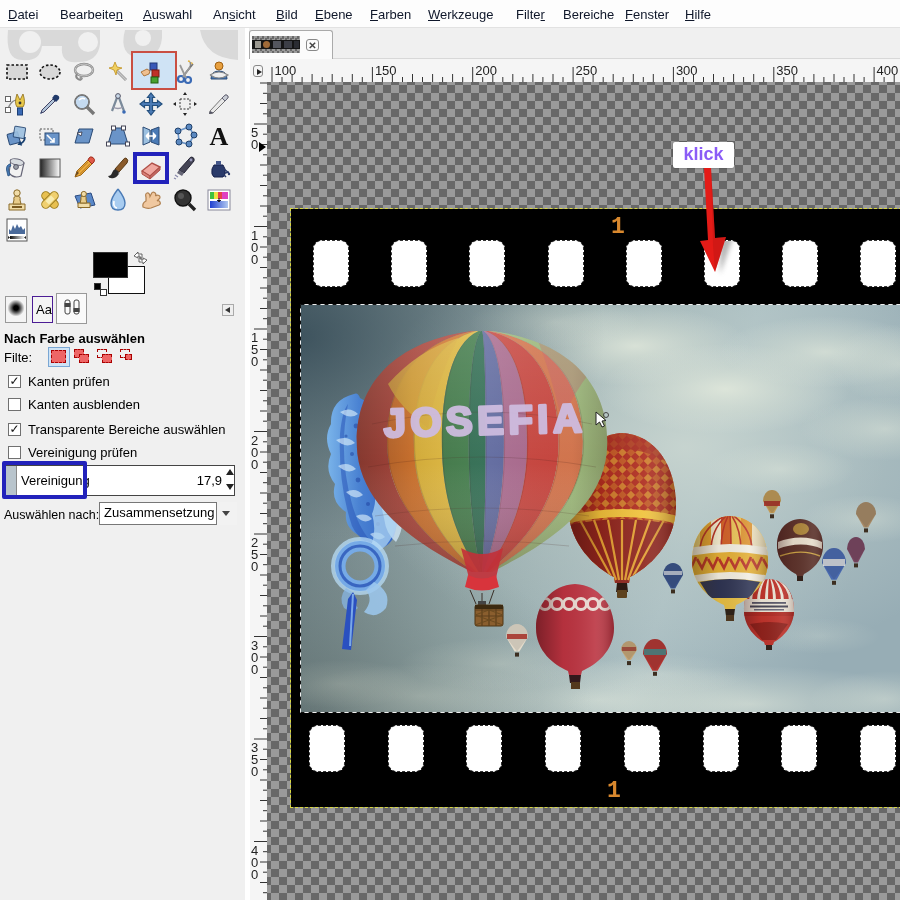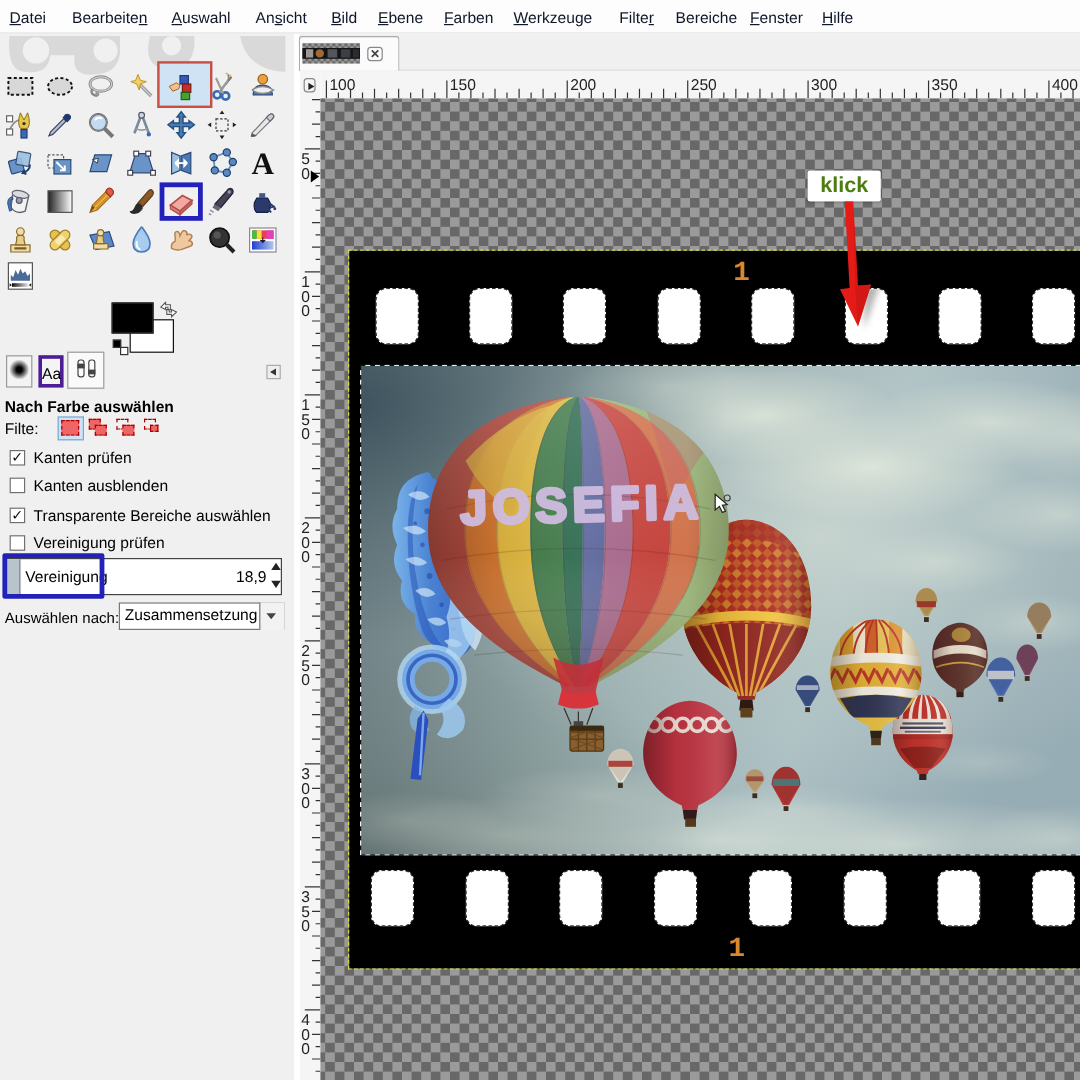--- a/index.html
+++ b/index.html
@@ -827,21 +827,21 @@
               <rect x="175" y="301" width="28" height="4" fill="#3c2a10"></rect>
             </g>
             <g transform="translate(296,108)">
               <path d="M0 0 L0 13 L3.5 10 L6 15 L8.5 14 L6 9 L10 8.5 Z" fill="#fff" stroke="#222" stroke-width="1"></path>
               <circle cx="10" cy="3" r="2.5" fill="none" stroke="#444" stroke-width="1"></circle>
             </g>
             <rect x="0.5" y="0.5" width="610" height="408" fill="none" stroke="#111" stroke-width="1" stroke-dasharray="4 4"></rect>
             <rect x="0.5" y="0.5" width="610" height="408" fill="none" stroke="#eee" stroke-width="1" stroke-dasharray="4 4" stroke-dashoffset="4"></rect>
           </svg></div>
       <div id="klick">
-          <div style="position:absolute;left:406px;top:60px;width:61px;height:26px;background:#fff;border-radius:2px;box-shadow:0 0 2px rgba(0,0,0,0.4);color:#4d7c0f;font-weight:bold;font-size:18px;text-align:center;font-family:'Liberation Sans',sans-serif;line-height:25px">klick</div>
+          <div style="position:absolute;left:406px;top:60px;width:61px;height:26px;background:#fff;border-radius:2px;box-shadow:0 0 2px rgba(0,0,0,0.4);color:#8b5cf6;font-weight:bold;font-size:18px;text-align:center;font-family:'Liberation Sans',sans-serif;line-height:25px">klick</div>
 <svg style="position:absolute;left:425px;top:84px" width="48" height="112" viewBox="0 0 48 112">
 <defs>
               <filter id="ab" x="-40%" y="-40%" width="180%" height="180%">
                 <feGaussianBlur stdDeviation="2.5"></feGaussianBlur>
               </filter>
               <clipPath id="hclip">
                 <rect x="16" y="75" width="35" height="37" rx="8"></rect>
               </clipPath>
             </defs>
 <g clip-path="url(#hclip)">
@@ -849,21 +849,21 @@
             </g>
 <path d="M 12 2 L 19 2 L 23 72 L 34 71 L 23 106 L 8 75 L 16 74 Z" fill="#e41b17"></path>
 <path d="M 19 2 L 23 72 L 34 71 L 23 106 L 21 80 Z" fill="#b01510" opacity="0.35"></path>
 </svg>
         </div>
     </div>
   </div>
   <div id="panel">
       <div style="position:absolute;left:5px;top:268px;width:22px;height:27px;background:#f4f4f4;border:1px solid #999"></div>
 <div style="position:absolute;left:8px;top:272px;width:16px;height:16px;background:radial-gradient(circle at 50% 50%, #000 20%, #f4f4f4 75%)"></div>
-<div style="position:absolute;left:32px;top:268px;width:21px;height:27px;background:#f4f4f4;border:3px solid #4c1d95;font-size:13px;text-align:right;padding-top:5px">Aa</div>
+<div style="position:absolute;left:32px;top:268px;width:21px;height:27px;background:#f4f4f4;border:1px solid #4c1d95;font-size:13px;text-align:right;padding-top:5px">Aa</div>
 <div style="position:absolute;left:56px;top:265px;width:31px;height:31px;background:#fafafa;border:1px solid #999"></div>
 <svg style="position:absolute;left:63px;top:270px" width="18" height="20">
         <rect x="2" y="2" width="5" height="14" rx="2" fill="none" stroke="#444"></rect>
         <rect x="11" y="2" width="5" height="14" rx="2" fill="none" stroke="#444"></rect>
         <rect x="1.5" y="5" width="6" height="4" fill="#444"></rect>
         <rect x="10.5" y="10" width="6" height="4" fill="#444"></rect>
       </svg>
 <div style="position:absolute;left:222px;top:276px;width:12px;height:12px;border:1px solid #aaa;background:#eee"></div>
 <div style="position:absolute;left:225px;top:279px;width:0;height:0;border-right:5px solid #333;border-top:3px solid transparent;border-bottom:3px solid transparent"></div>
 <div style="position:absolute;left:4px;top:303px;font-weight:bold">Nach Farbe auswählen</div>
@@ -883,21 +883,21 @@
 <div style="position:absolute;left:28px;top:346px">Kanten prüfen</div>
 <div class="cb" style="left:8px;top:370px"></div>
 <div style="position:absolute;left:28px;top:369px">Kanten ausblenden</div>
 <div class="cb" style="left:8px;top:395px">✓</div>
 <div style="position:absolute;left:28px;top:394px">Transparente Bereiche auswählen</div>
 <div class="cb" style="left:8px;top:418px"></div>
 <div style="position:absolute;left:28px;top:417px">Vereinigung prüfen</div>
 <div style="position:absolute;left:3px;top:437px;width:232px;height:31px;background:#fff;border:1px solid #444"></div>
 <div style="position:absolute;left:4px;top:438px;width:13px;height:29px;background:#b8c4cc;border-right:1px solid #888"></div>
 <div style="position:absolute;left:21px;top:445px">Vereinigung</div>
-<div style="position:absolute;left:188px;top:445px;width:34px;text-align:right">18,9</div>
+<div style="position:absolute;left:188px;top:445px;width:34px;text-align:right">17,9</div>
 <div style="position:absolute;left:226px;top:441px;width:0;height:0;border-bottom:6px solid #222;border-left:4px solid transparent;border-right:4px solid transparent"></div>
 <div style="position:absolute;left:226px;top:456px;width:0;height:0;border-top:6px solid #222;border-left:4px solid transparent;border-right:4px solid transparent"></div>
 <div style="position:absolute;left:2px;top:433px;width:85px;height:38px;border:4px solid #2222bb;border-radius:2px"></div>
 <div style="position:absolute;left:4px;top:480px;font-size:12.5px">Auswählen nach:</div>
 <div style="position:absolute;left:99px;top:474px;width:138px;height:23px;background:#fff;border:1px solid #777"></div>
 <div style="position:absolute;left:104px;top:477px;font-size:13px">Zusammensetzung</div>
 <div style="position:absolute;left:216px;top:474px;width:21px;height:23px;border-left:1px solid #777;background:#f2f2f2"></div>
 <div style="position:absolute;left:222px;top:483px;width:0;height:0;border-top:5px solid #444;border-left:4px solid transparent;border-right:4px solid transparent"></div>
     </div>
 </div>

